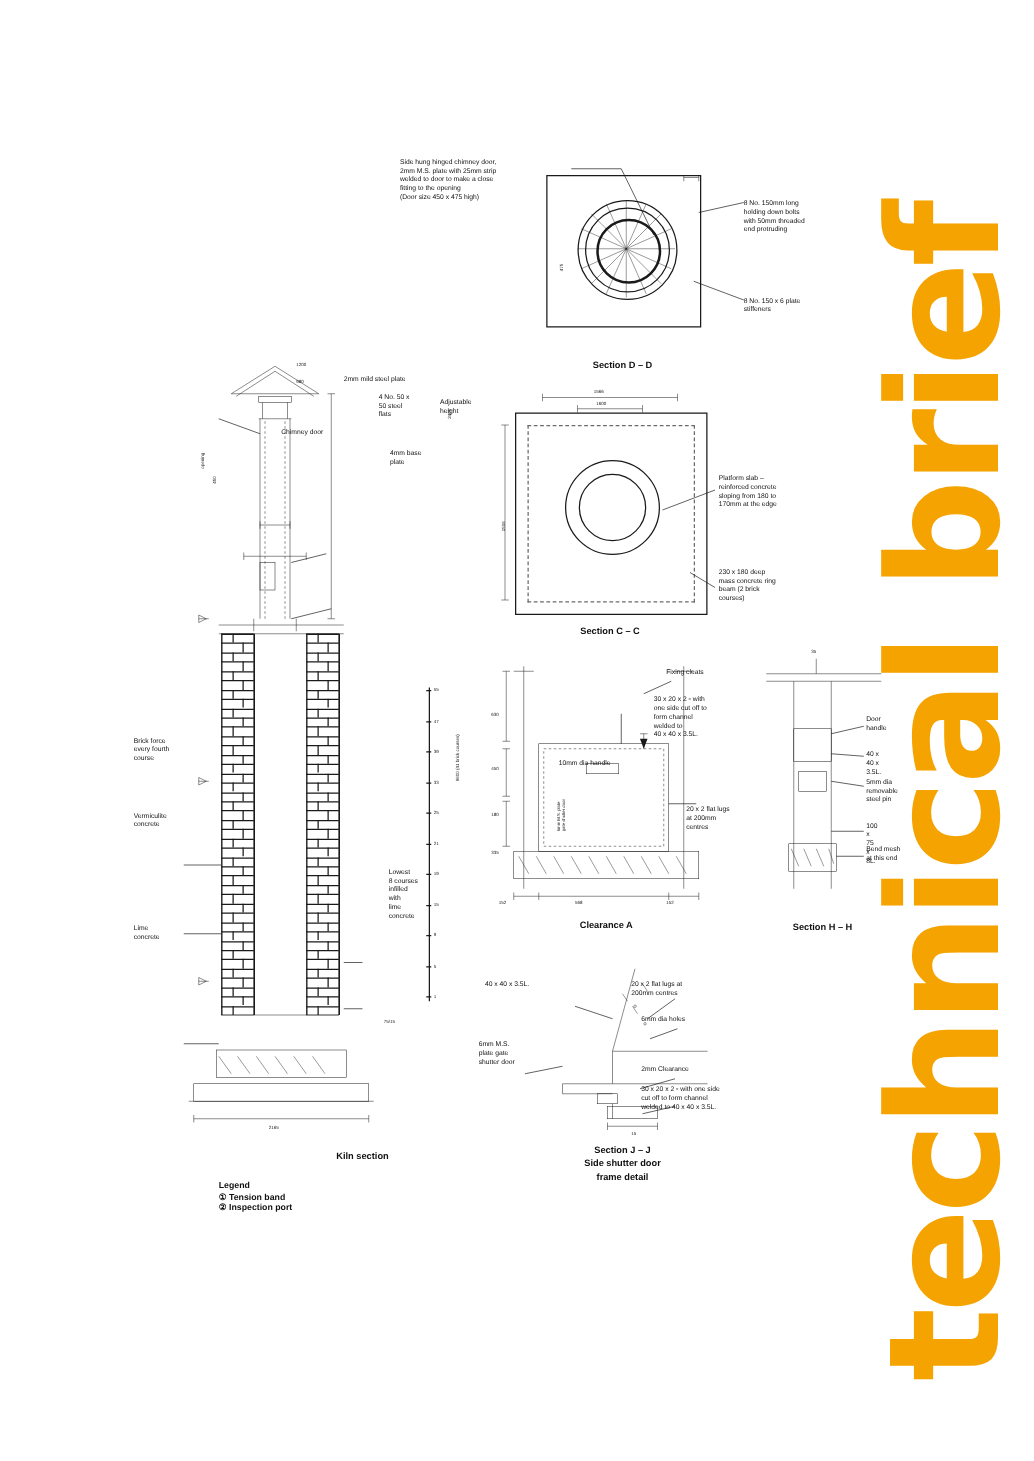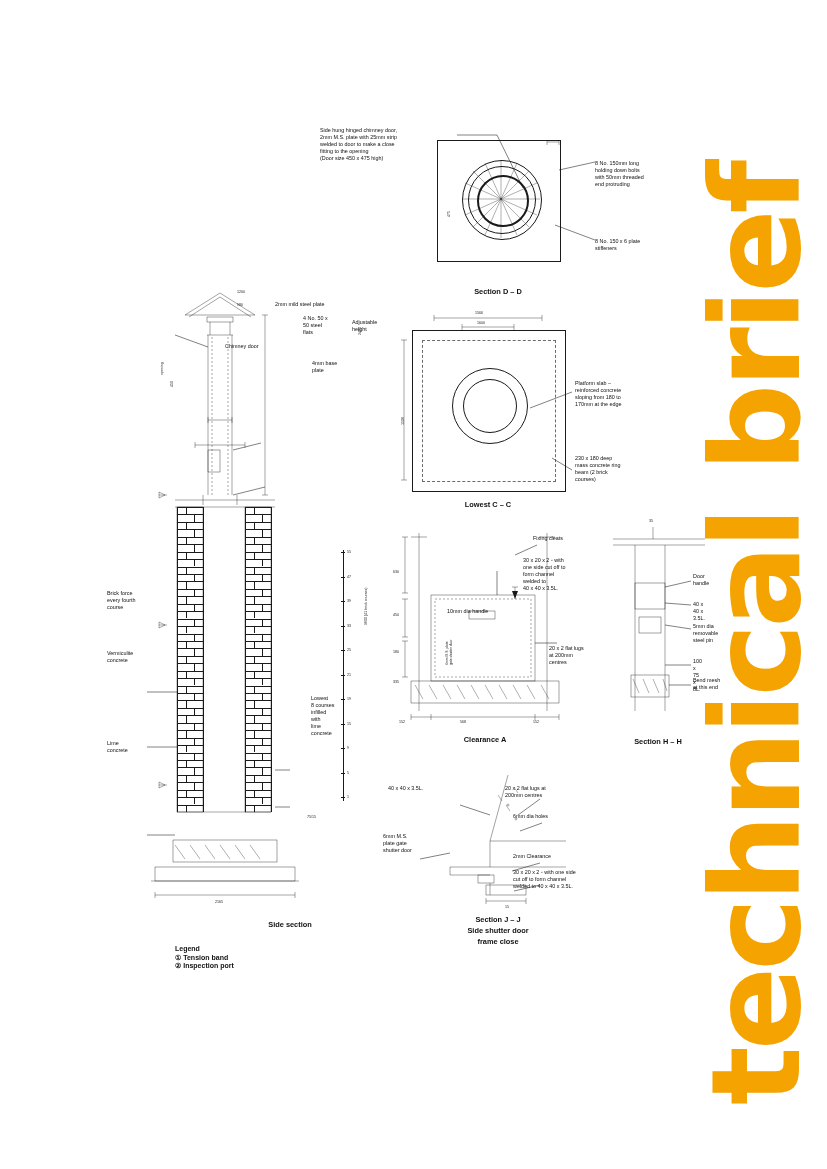--- a/index.html
+++ b/index.html
@@ -311,21 +311,21 @@
 concrete</div>
   <div class="tinyr" style="left:249px;top:520px;">9600 (41 brick courses)</div>
   <div class="tinyr" style="left:45px;top:270px;">opening</div>
   <div class="tinyr" style="left:55px;top:282px;">450</div>
   <div class="tiny" style="left:122px;top:185px;">1200</div>
   <div class="tiny" style="left:122px;top:198px;">980</div>
   <div class="tinyr" style="left:243px;top:230px;">2400</div>
   <div class="tiny" style="left:100px;top:795px;">2165</div>
   <div class="tiny" style="left:192px;top:710px;">75/15</div>
 
-  <div class="cap" style="left:125px;top:815px;width:100px;">Side section</div>
+  <div class="cap" style="left:125px;top:815px;width:100px;">Kiln section</div>
 
   <div class="legend" style="left:60px;top:840px;">
     <div class="t">Legend</div>
     <div style="font-weight:bold;margin-top:2px;">① Tension band</div>
     <div style="font-weight:bold;">② Inspection port</div>
   </div>
 
   <div class="box" style="left:322px;top:35px;width:122px;height:120px;"></div>
   <div class="circ" style="left:347px;top:55px;width:78px;height:78px;"></div>
   <div class="circ" style="left:353px;top:61px;width:66px;height:66px;"></div>
@@ -377,21 +377,21 @@
 reinforced concrete
 sloping from 180 to
 170mm at the edge</div>
   <div class="lbl" style="left:460px;top:350px;width:58px;white-space:pre-line;">230 x 180 deep
 mass concrete ring
 beam (2 brick
 courses)</div>
   <div class="tiny" style="left:360px;top:206px;">1566</div>
   <div class="tiny" style="left:362px;top:216px;">1600</div>
   <div class="tinyr" style="left:286px;top:320px;">1506</div>
-  <div class="cap" style="left:297px;top:395px;width:152px;">Lowest C – C</div>
+  <div class="cap" style="left:297px;top:395px;width:152px;">Section C – C</div>
 
   <svg width="180" height="210" style="left:282px;top:420px;">
 
     <path class="dim" d="M22,8 L22,186 M150,8 L150,186"></path>
     <path class="dim" d="M14,12 L30,12 M142,12 L158,12"></path>
     <rect class="dim" x="34" y="70" width="104" height="86"></rect>
     <rect class="dim" x="38" y="74" width="96" height="78" stroke-dasharray="2,2"></rect>
 
     <rect class="dim" x="72" y="86" width="26" height="8"></rect>
 
@@ -490,21 +490,21 @@
   <div class="lbl" style="left:268px;top:728px;width:36px;white-space:pre-line;">6mm M.S.
 plate gate
 shutter door</div>
   <div class="lbl" style="left:398px;top:748px;">2mm Clearance</div>
   <div class="lbl" style="left:398px;top:764px;width:88px;white-space:pre-line;">30 x 20 x 2 ▫ with one side
 cut off to form channel
 welded to 40 x 40 x 3.5L.</div>
   <div class="tiny" style="left:390px;top:800px;">15</div>
   <div class="cap" style="left:320px;top:810px;width:126px;">Section J – J</div>
   <div class="cap" style="left:320px;top:821px;width:126px;">Side shutter door</div>
-  <div class="cap" style="left:320px;top:832px;width:126px;">frame close</div>
+  <div class="cap" style="left:320px;top:832px;width:126px;">frame detail</div>
 
   <div id="courseNums">
       <div class="tiny" style="left:232px;top:445.0px;">55</div>
       <div class="ln hl" style="left:226px;top:447.0px;width:4px;"></div>
       <div class="tiny" style="left:232px;top:469.5px;">47</div>
       <div class="ln hl" style="left:226px;top:471.5px;width:4px;"></div>
       <div class="tiny" style="left:232px;top:494.0px;">39</div>
       <div class="ln hl" style="left:226px;top:496.0px;width:4px;"></div>
       <div class="tiny" style="left:232px;top:518.5px;">33</div>
       <div class="ln hl" style="left:226px;top:520.5px;width:4px;"></div>

